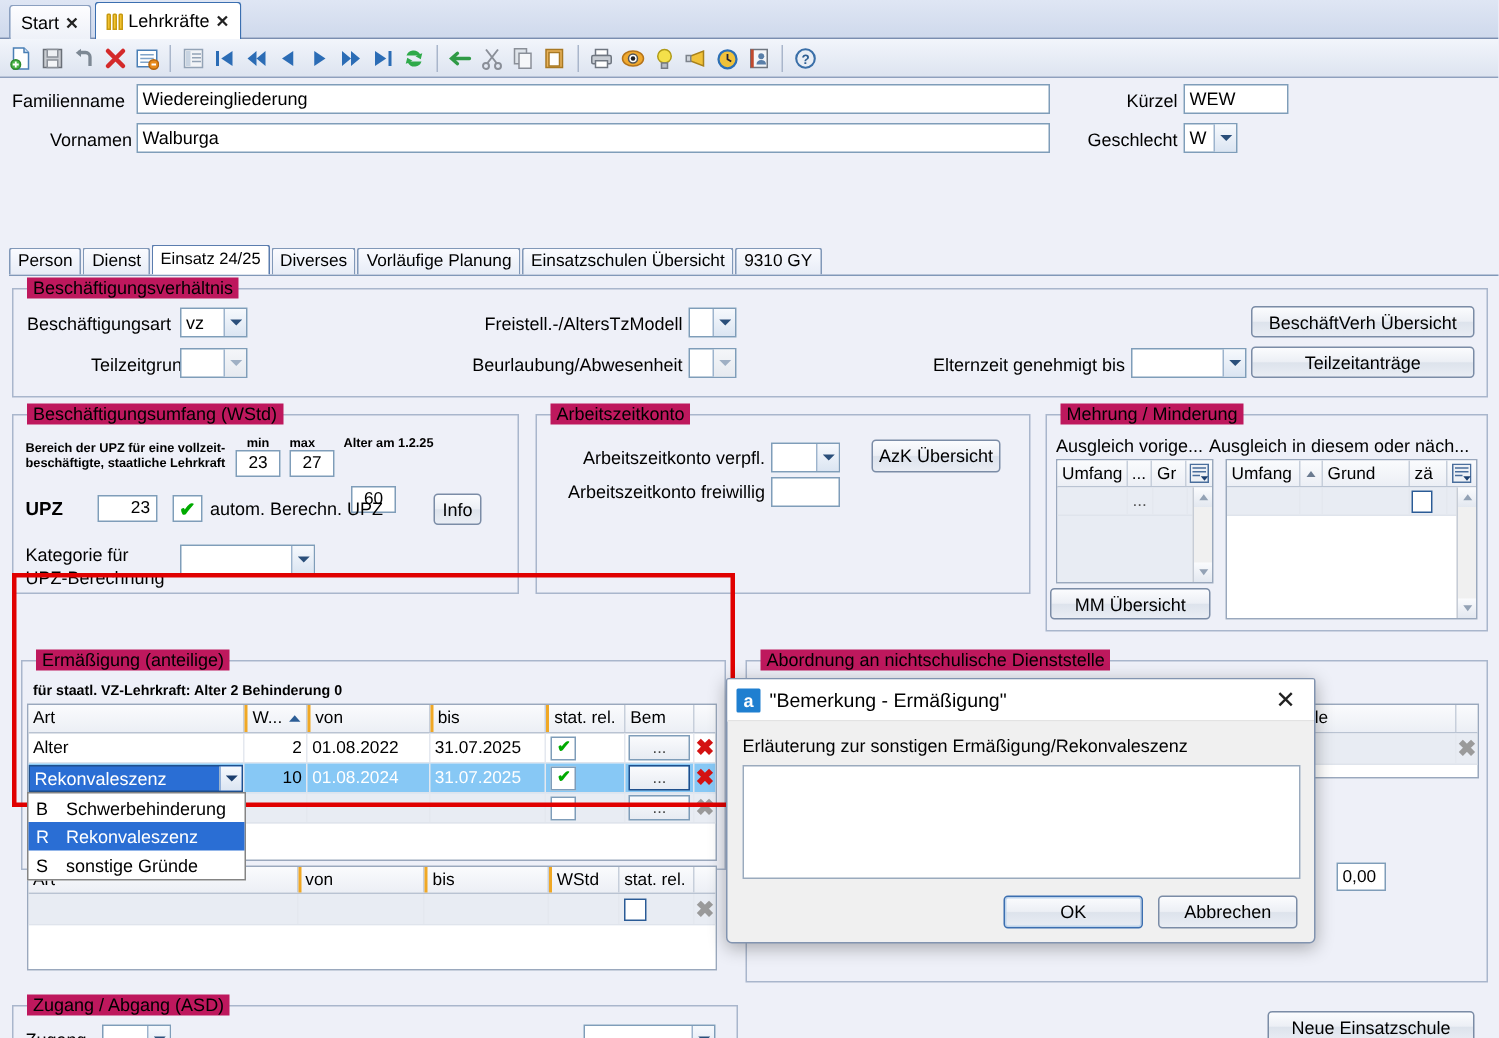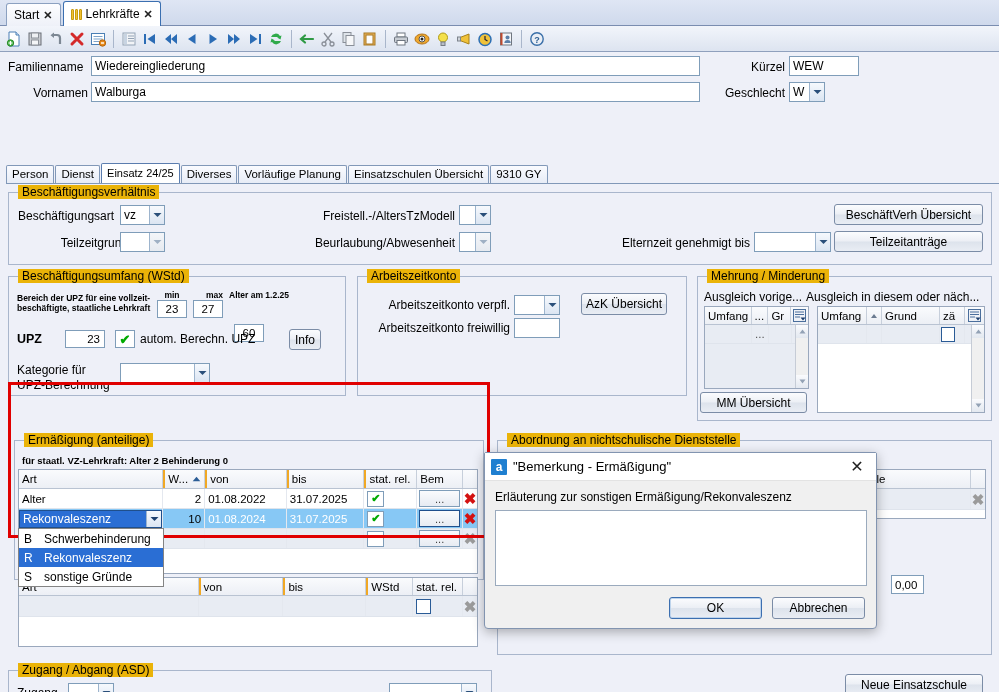--- a/index.html
+++ b/index.html
@@ -68,21 +68,21 @@
   }
   .t2 {
     font-size:11.5px; padding:1px 5px 2px 5px; background:linear-gradient(to bottom,#fafbff,#e7ecf6);
     border:1px solid #8198b8; border-bottom:none; margin-right:1px; line-height:14px;
     border-radius:2px 2px 0 0;
   }
   .t2.active { background:#fff; height:20px; font-size:11px; padding-top:2px; border-color:#5a7cae; position:relative; z-index:2;}
   
   .gb { position:absolute; border:1px solid #a9b6cc; background:transparent; }
   .gb > .gbt {
-    position:absolute; top:-8px; left:9px; background:#eab308; padding:0 4px; font-size:12px;
+    position:absolute; top:-8px; left:9px; background:#be185d; padding:0 4px; font-size:12px;
   }
   .btn {
     background: linear-gradient(to bottom,#fbfcfe 0%,#eceff5 48%,#dde3ec 52%,#e9edf4 100%);
     border:1px solid #7b8ca6; border-radius:3px; font-size:12px;
     font-family:"Liberation Sans",sans-serif; color:#000;
     display:flex; align-items:center; justify-content:center; cursor:pointer;
   }
   .cb {
     display:inline-flex; width:20px; height:18px; border:1px solid #7f9db9; background:#fff;
     align-items:center; justify-content:center;
@@ -393,21 +393,21 @@
   <div class="btn" style="position:absolute;left:834px;top:152px;width:149px;height:21px;">BeschäftVerh Übersicht</div>
   <div class="btn" style="position:absolute;left:834px;top:179px;width:149px;height:21px;">Teilzeitanträge</div>
 
   <div class="gb" style="left:8px;top:224px;width:338px;height:120px;">
     <span class="gbt">Beschäftigungsumfang (WStd)</span>
   </div>
   <div class="tiny" style="position:absolute;left:17px;top:241px;width:145px;">Bereich der UPZ für eine vollzeit-</div>
   <div class="tiny" style="position:absolute;left:17px;top:251px;width:145px;">beschäftigte, staatliche Lehrkraft</div>
   <div class="tiny" style="position:absolute;left:157px;top:238px;width:30px;text-align:center;">min</div>
   <div class="miniinp" style="position:absolute;left:157px;top:248px;width:30px;">23</div>
-  <div class="tiny" style="position:absolute;left:193px;top:238px;width:30px;text-align:right;">max</div>
+  <div class="tiny" style="position:absolute;left:193px;top:238px;width:30px;text-align:left;">max</div>
   <div class="miniinp" style="position:absolute;left:193px;top:248px;width:30px;">27</div>
   <div class="tiny" style="position:absolute;left:229px;top:238px;width:62px;text-align:left;">Alter am 1.2.25</div>
   <div class="miniinp" style="position:absolute;left:234px;top:248px;width:30px;margin-top:24px;">60</div>
 
   <div style="position:absolute;left:17px;top:280px;font-weight:bold;font-size:12.5px;">UPZ</div>
   <div class="miniinp" style="position:absolute;left:65px;top:278px;width:40px;justify-content:flex-end;padding-right:4px;">23</div>
   <div class="cb" style="position:absolute;left:115px;top:278px;">
     <span class="cbv">✔</span>
   </div>
   <div style="position:absolute;left:140px;top:280px;">autom. Berechn. UPZ</div>

